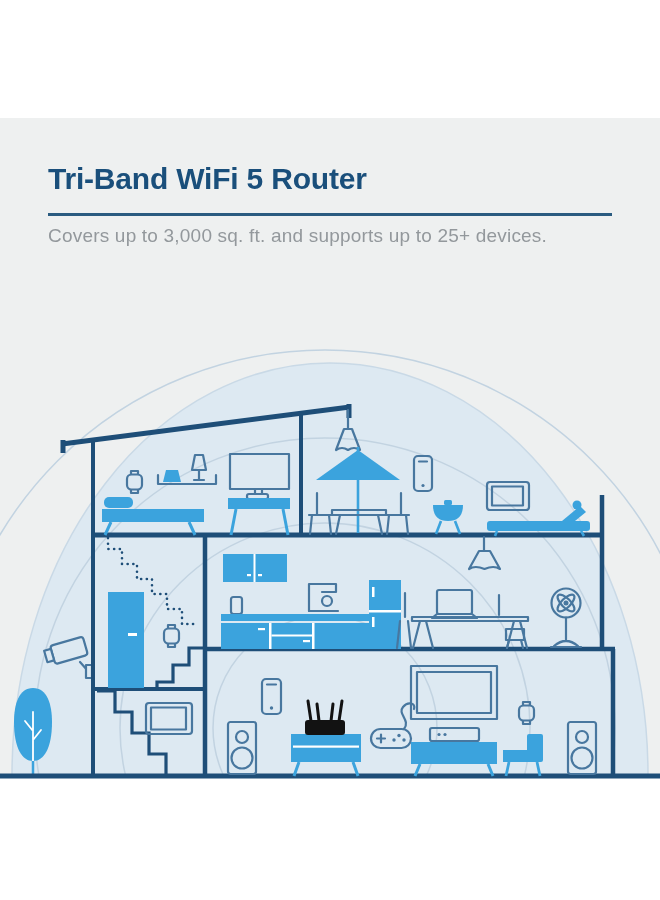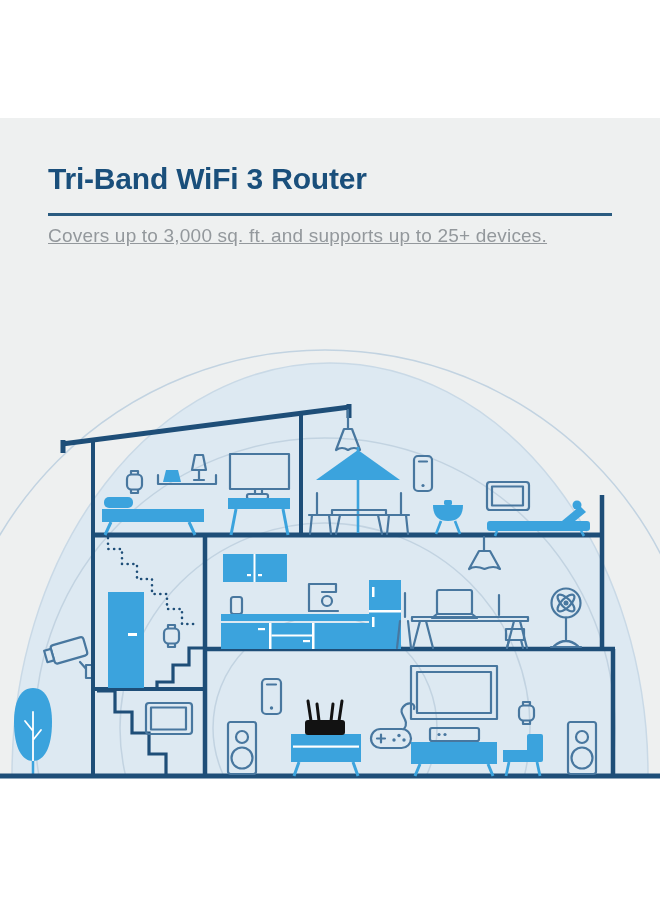--- a/index.html
+++ b/index.html
@@ -15,21 +15,21 @@
   .panel{position:absolute;left:0;top:118px;width:660px;height:658px;background:var(--panel);}
   .hero-svg{position:absolute;left:0;top:0;width:660px;height:900px;}
   .header{position:absolute;left:48px;top:0;width:566px;z-index:3;}
   .title{
     position:absolute;left:0;top:162px;width:566px;margin:0;
     font-size:30px;font-weight:700;color:var(--title);letter-spacing:-0.2px;white-space:nowrap;
   }
   .rule{position:absolute;left:0;top:213px;width:564px;height:2.5px;background:var(--rule);}
   .subtitle{
     position:absolute;left:0;top:225px;width:600px;margin:0;
-    font-size:19px;font-weight:400;color:var(--subtitle);letter-spacing:0.2px;white-space:nowrap;text-decoration:underline;
+    font-size:19px;font-weight:400;color:var(--subtitle);letter-spacing:0.2px;white-space:nowrap;
   }
   
   .dome{fill:var(--dome);stroke:#c9d9e6;stroke-width:1.5;}
   .ring{fill:none;stroke:var(--ring);stroke-width:1.5;}
   .w{stroke:var(--navy);fill:none;}
   .fb{fill:var(--blue);stroke:none;}
   .lb{stroke:var(--blue);fill:none;}
   .ob{stroke:var(--outline);fill:none;stroke-width:2.2;stroke-linecap:round;stroke-linejoin:round;}
   .obf{stroke:var(--outline);fill:var(--dome);stroke-width:2.2;stroke-linecap:round;stroke-linejoin:round;}
   .od{fill:var(--outline);stroke:none;}
@@ -263,16 +263,16 @@
   </g>
   <use href="#speakerg" x="567" y="721"></use>
 
   <g>
     <rect class="ob" x="146" y="703" width="46" height="31" rx="3" stroke-width="2.4"></rect>
     <rect class="ob" x="151" y="707.5" width="35" height="22" stroke-width="1.3"></rect>
   </g>
 </svg>
 
 <div class="header">
-  <h1 class="title">Tri-Band WiFi 3 Router</h1>
+  <h1 class="title">Tri-Band WiFi 5 Router</h1>
   <div class="rule"></div>
   <p class="subtitle">Covers up to 3,000 sq. ft. and supports up to 25+ devices.</p>
 </div>
 
 </body></html>

